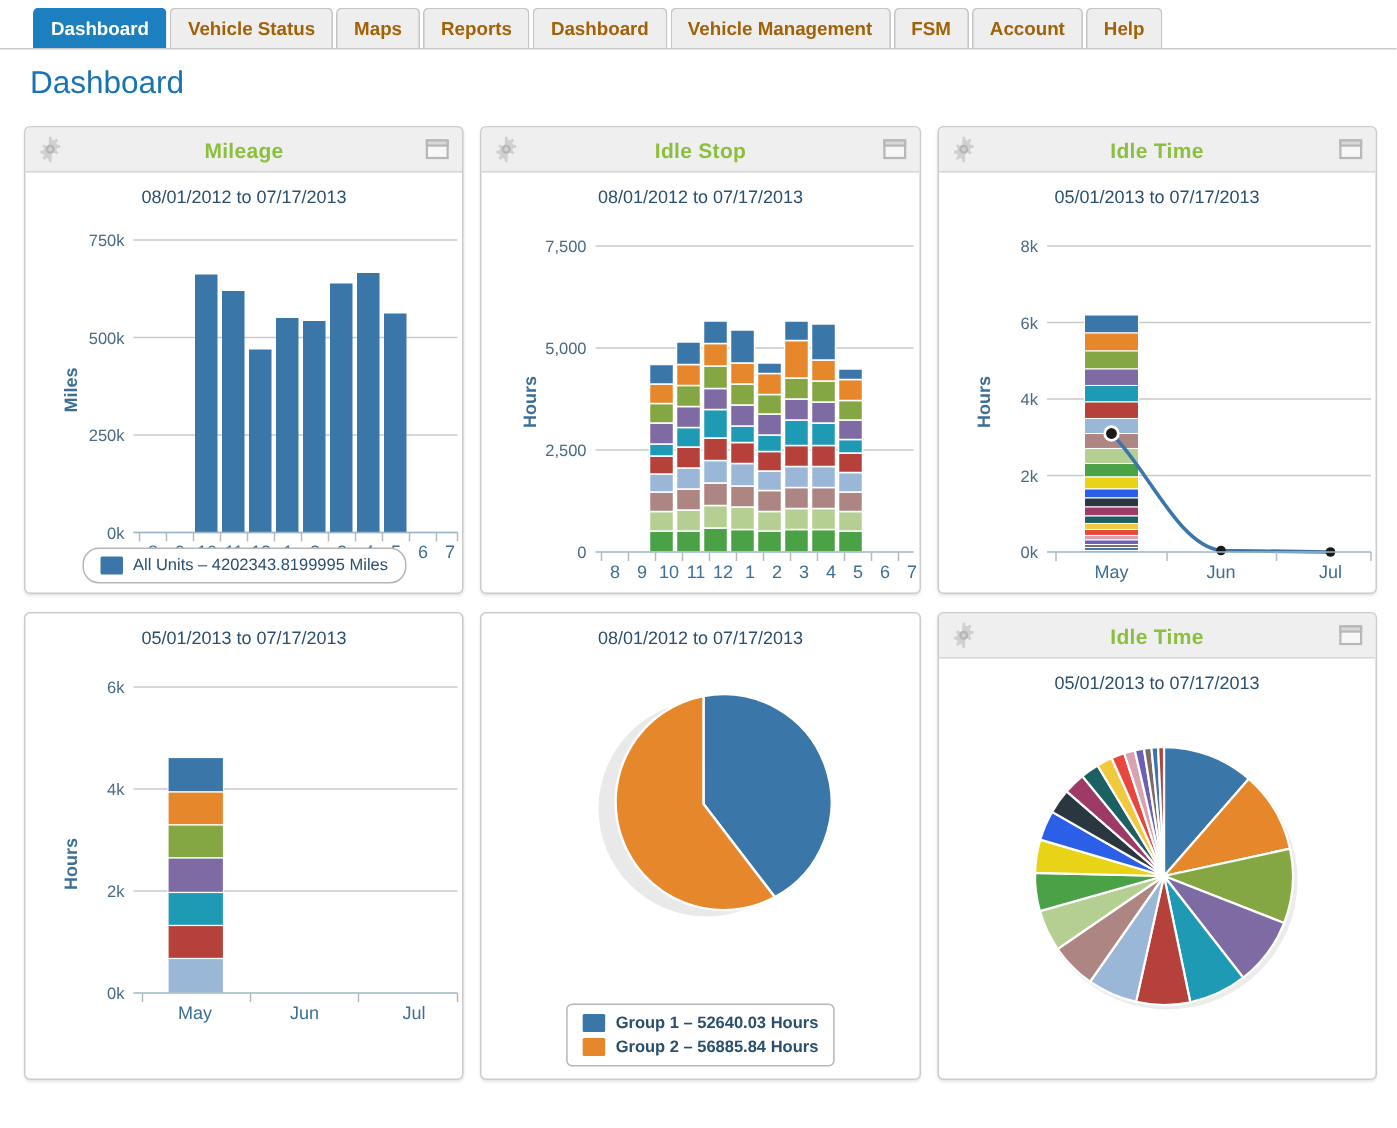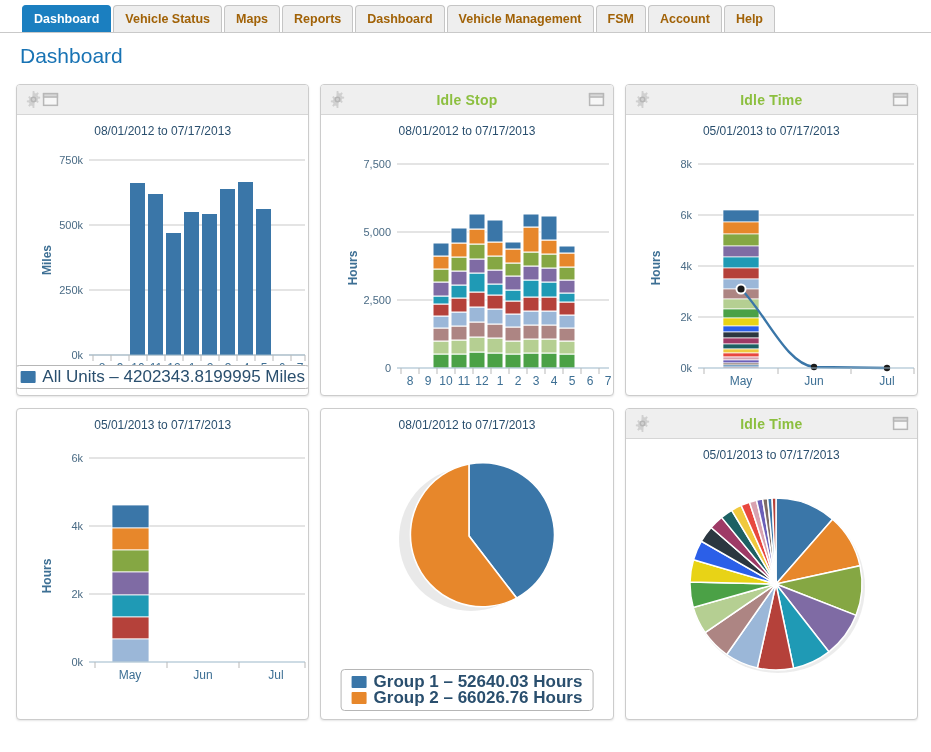--- a/index.html
+++ b/index.html
@@ -90,21 +90,21 @@
   .plot { position: relative; width: 100%; height: 232px; text-align: center; }
   .plot svg { display: block; }
 
   .legend {
     position: absolute; left: 50%; transform: translateX(-50%);
     bottom: 6px;
     border: 1px solid #b6b6b6;
     border-radius: 11px;
     background: #fff;
     padding: 3px 11px;
-    font-size: 17px;
+    font-size: 11px;
     color: #2a4f6e;
     white-space: nowrap;
   }
   .legend-row { display: flex; align-items: center; gap: 7px; line-height: 16px; }
   .legend-sw { width: 15px; height: 12px; flex: none; border-radius: 1px; }
   .legend.pie { border-radius: 4px; padding: 4px 10px; bottom: 8px; font-weight: bold; }
 </style>
 </head>
 <body>
 
@@ -127,20 +127,21 @@
   <div class="row">
 
     <div class="panel">
       <div class="panel-head">
         <span class="ico">
           <svg viewBox="0 0 16 16">
               <path fill="#888" d="M8 5.2A2.8 2.8 0 1 0 8 10.8 2.8 2.8 0 1 0 8 5.2zm0 1.4a1.4 1.4 0 1 1 0 2.8 1.4 1.4 0 0 1 0-2.8z"></path>
               <path fill="#888" d="M7.2 0h1.6l.25 1.9 1.3.55 1.5-1.2 1.15 1.15-1.2 1.5.55 1.3 1.9.25v1.6l-1.9.25-.55 1.3 1.2 1.5-1.15 1.15-1.5-1.2-1.3.55L8.8 16H7.2l-.25-1.9-1.3-.55-1.5 1.2-1.15-1.15 1.2-1.5-.55-1.3L1.75 10.6V9l1.9-.25.55-1.3-1.2-1.5L4.15 4.8l1.5 1.2 1.3-.55z" opacity=".55"></path>
             </svg>
         </span>
+        <span class="panel-title">Mileage</span>
         <span class="ico">
           <svg viewBox="0 0 16 16">
               <rect x="1.5" y="2.5" width="13" height="11" fill="#fff" stroke="#8a8a8a" stroke-width="1.4"></rect>
               <rect x="1.5" y="2.5" width="13" height="3.2" fill="#c7c7c7" stroke="#8a8a8a" stroke-width="1.4"></rect>
             </svg>
         </span>
       </div>
       <div class="panel-body">
         <div class="chart-date">08/01/2012 to 07/17/2013</div>
         <div class="plot">
@@ -528,21 +529,21 @@
             <path d="M148 100 L195.6 162.1 A72 72 0 1 1 148 28 Z" fill="#e7872b" stroke="#ffffff" stroke-width="1.6"></path>
           </svg>
         </div>
         <div class="legend pie">
           <div class="legend-row">
             <span class="legend-sw" style="background:#3a76a8"></span>
             <span>Group 1 – 52640.03 Hours</span>
           </div>
           <div class="legend-row">
             <span class="legend-sw" style="background:#e7872b"></span>
-            <span>Group 2 – 66026.76 Hours</span>
+            <span>Group 2 – 56885.84 Hours</span>
           </div>
         </div>
       </div>
     </div>
 
     <div class="panel">
       <div class="panel-head">
         <span class="ico">
           <svg viewBox="0 0 16 16">
               <path fill="#888" d="M8 5.2A2.8 2.8 0 1 0 8 10.8 2.8 2.8 0 1 0 8 5.2zm0 1.4a1.4 1.4 0 1 1 0 2.8 1.4 1.4 0 0 1 0-2.8z"></path>

